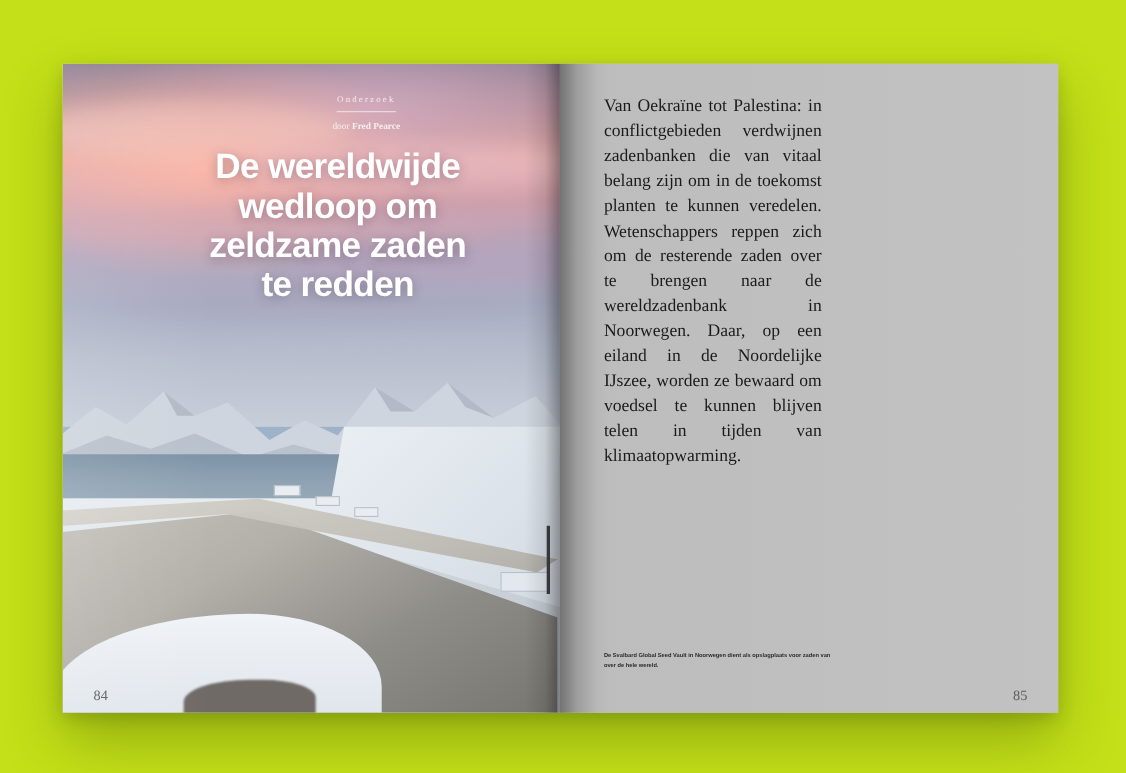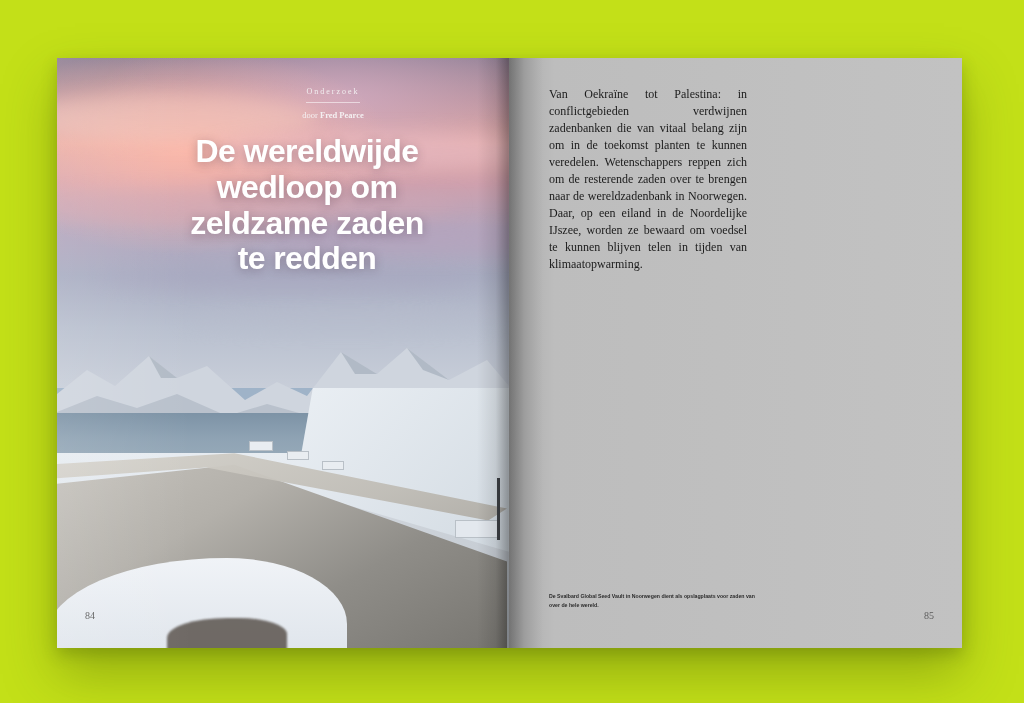--- a/index.html
+++ b/index.html
@@ -216,23 +216,23 @@
     font-weight: bold;
     font-size: 32px;
     line-height: 1.12;
     letter-spacing: -0.6px;
     text-shadow: 0 2px 10px rgba(60,40,60,0.35);
   }
   .headline span { display: block; }
 
   .folio {
     position: absolute;
-    bottom: 27px;
+    bottom: 8px;
     font-family: "Liberation Serif", serif;
-    font-size: 10px;
+    font-size: 13px;
     color: #4b4b4b;
     z-index: 30;
   }
   .folio-left  { left: 28px; color: #5c5c5c; }
   .folio-right { right: 28px; color: #5c5c5c; }
 
   
   .page-right {
     background: #b9b9b9;
   }
@@ -240,21 +240,21 @@
     position: absolute;
     inset: 0;
     background: linear-gradient(to right, #a8a8a8 0%, #bdbdbd 10%, #c2c2c2 100%);
   }
   .intro {
     position: absolute;
     left: 40px;
     top: 28px;
     width: 198px;
     font-family: "Liberation Serif", serif;
-    font-size: 12px;
+    font-size: 16px;
     line-height: 1.42;
     color: #1b1b1b;
     text-align: justify;
   }
   .caption {
     position: absolute;
     left: 40px;
     bottom: 38px;
     width: 215px;
     font-family: "Liberation Sans", sans-serif;

